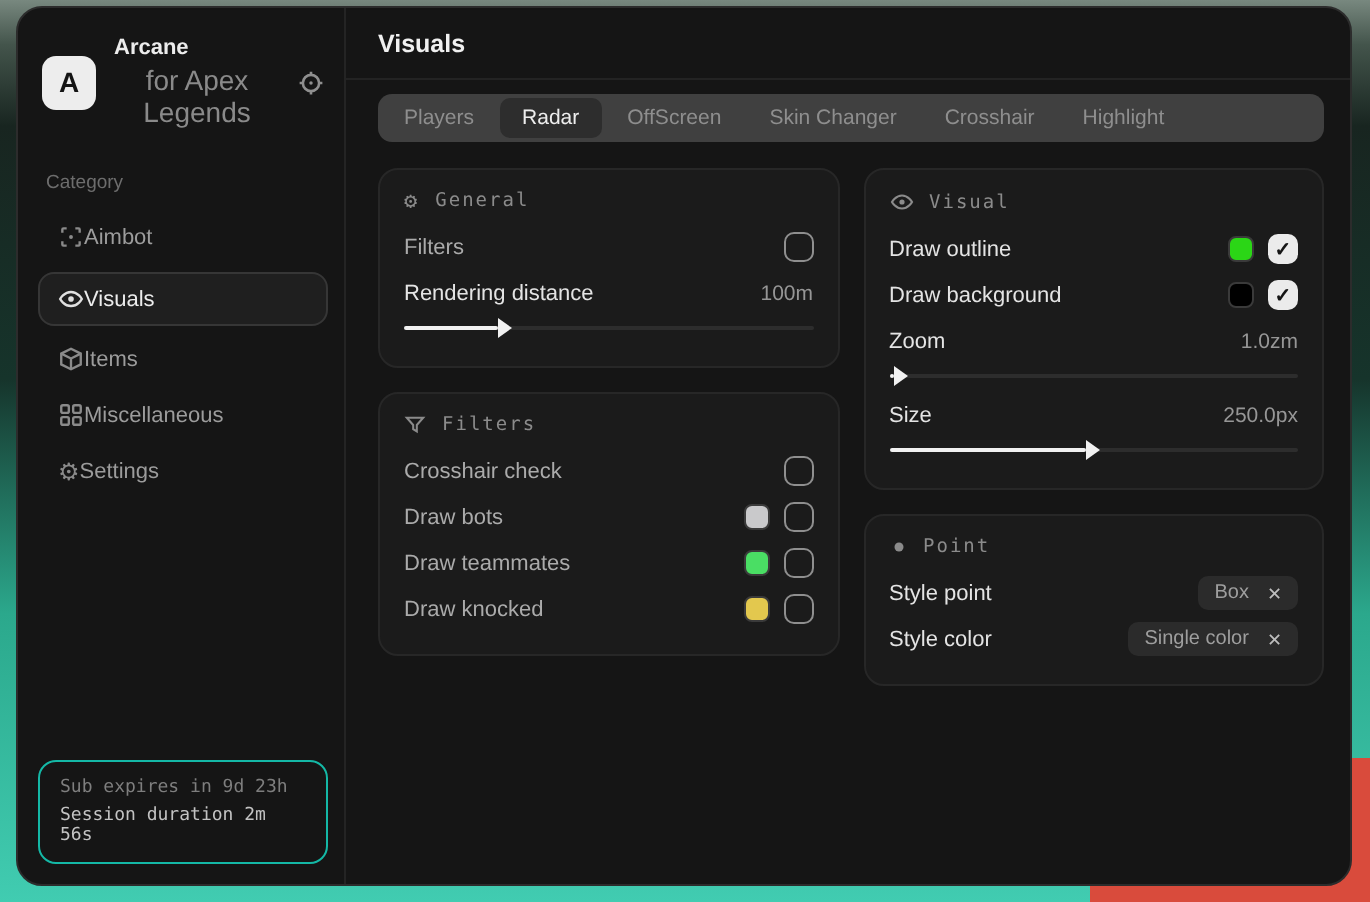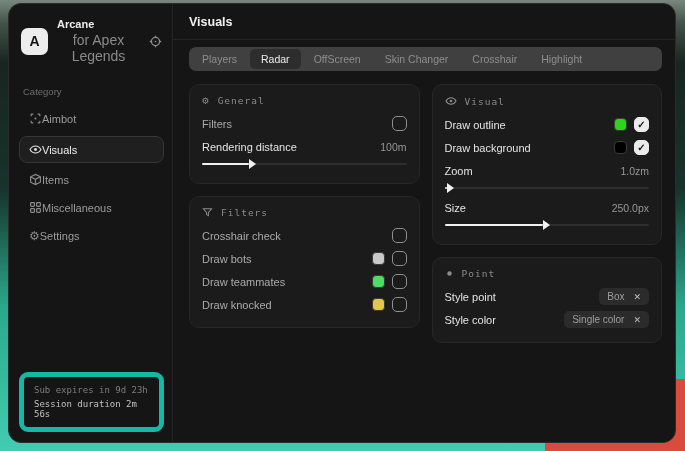--- a/index.html
+++ b/index.html
@@ -25,21 +25,21 @@
   .app-titles{ flex:1; min-width:0; }
   .app-name{ font-size:11px; font-weight:bold; color:#ececec; }
   .app-sub{ font-size:14px; color:#8a8a8a; margin-top:2px;text-align:center; }
   .hdr-icon{ color:#8f8f8f; display:flex; cursor:pointer; }
   .cat-label{ font-size:9.5px; color:#6d6d6d; margin:18px 4px 8px 4px; }
   .nav{ display:flex; flex-direction:column; }
   .nav-item{ display:flex; align-items:center; height:27px; padding:0 9px; font-size:11px; color:#9c9c9c; border:1px solid transparent; border-radius:8px; cursor:pointer; margin-bottom:1px; }
   .nav-item .nv-icon{ display:flex; color:#8a8a8a; }
   .nav-item.active{ background:#1f1f1f; border-color:#363636; color:#ececec; margin:3px 0; }
   .nav-item.active .nv-icon{ color:#e0e0e0; }
-  .session-box{ margin-top:auto; border:5px solid #14b8a6; border-radius:9px; padding:8px 10px; font-family:"DejaVu Sans Mono", monospace; }
+  .session-box{ margin-top:auto; border:1px solid #14b8a6; border-radius:9px; padding:8px 10px; font-family:"DejaVu Sans Mono", monospace; }
   .sess1{ font-size:9px; color:#7e7e7e; }
   .sess2{ font-size:9px; color:#c3c3c3; margin-top:4px; }
   
   .main{ flex:1; display:flex; flex-direction:column; min-width:0; }
   .main-header{ padding:11px 16px 10px 16px; border-bottom:1px solid #232323; }
   .main-title{ font-size:12.5px; font-weight:bold; color:#f0f0f0; }
   .tabbar{ margin:7px 13px 13px 16px; background:#404040; border-radius:7px; padding:2px; display:flex; gap:2px; }
   .tab{ padding:4px 11px; font-size:10.5px; color:#8e8e8e; border-radius:5px; cursor:pointer; white-space:nowrap; }
   .tab.active{ background:#2d2d2d; color:#ededed; }
   .cols{ display:flex; gap:12px; padding:0 13px 0 16px; align-items:flex-start; }

